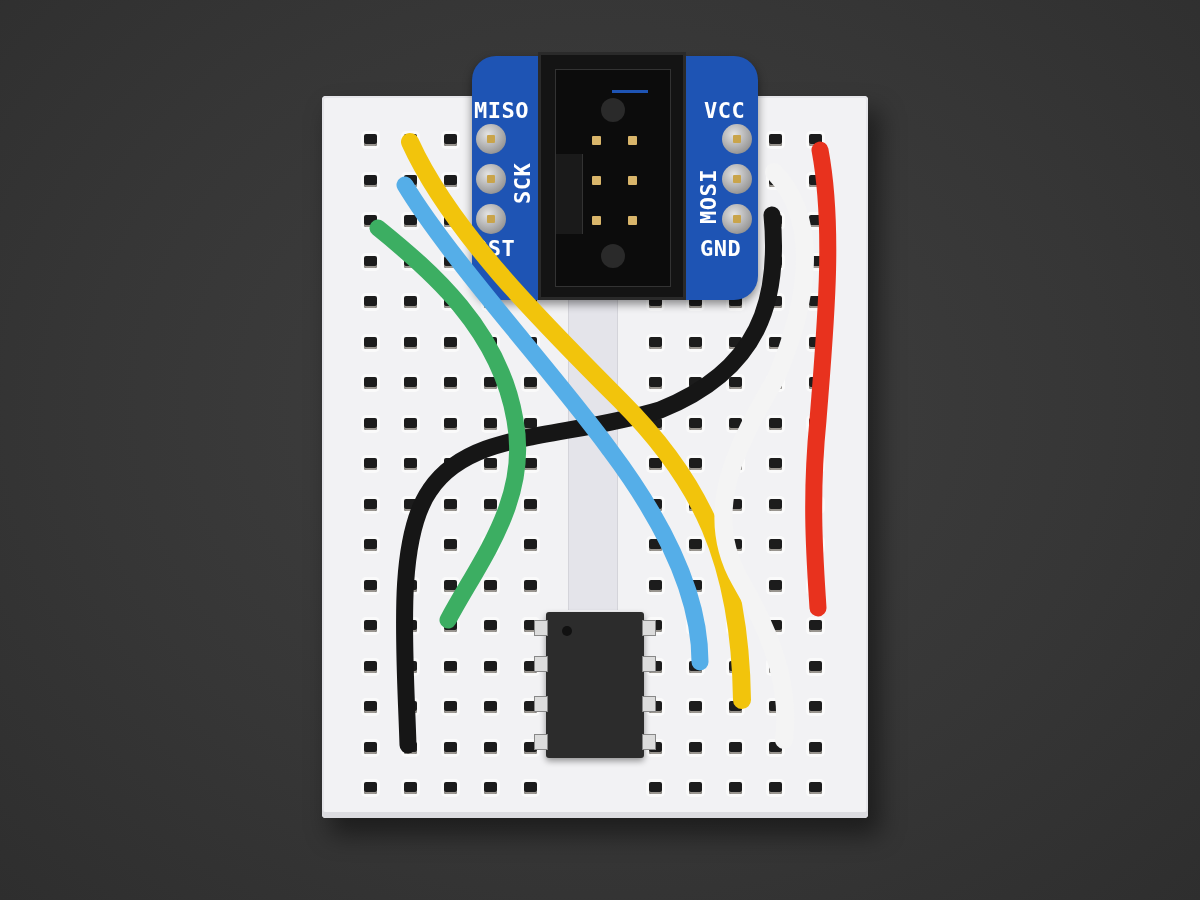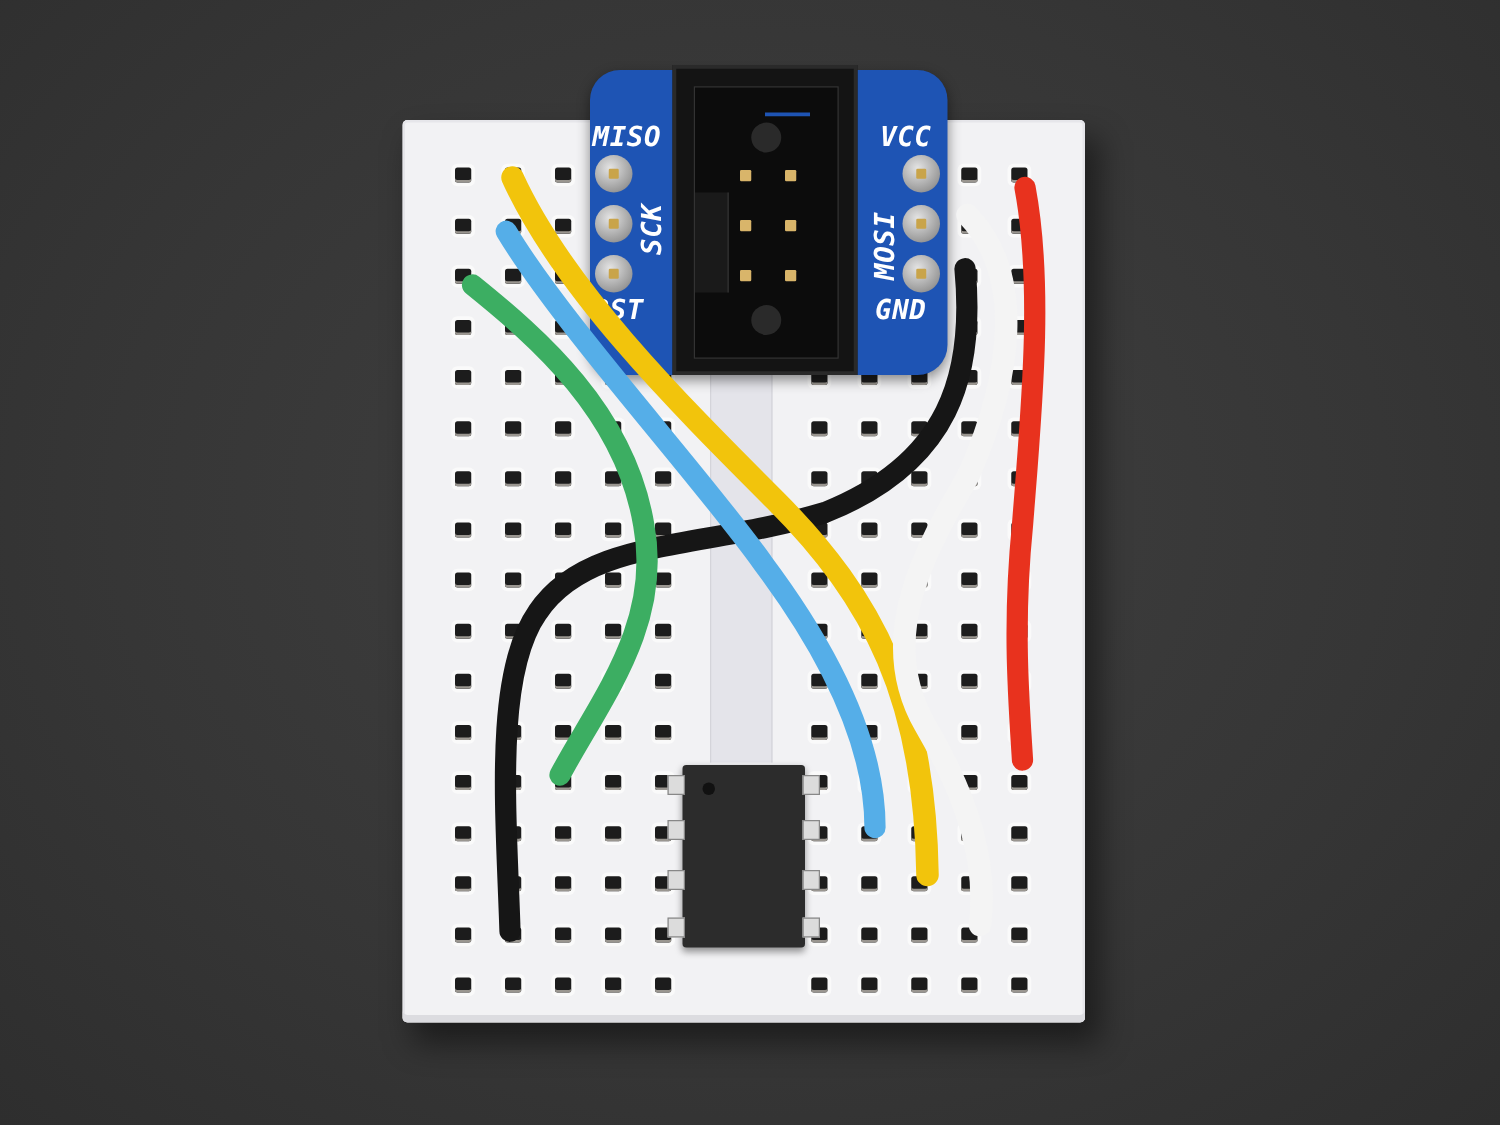--- a/index.html
+++ b/index.html
@@ -2,21 +2,21 @@
 <html><head>
 <meta charset="utf-8">
 <style>
   html, body { margin:0; padding:0; }
   body {
     width:1200px; height:900px; overflow:hidden;
     background: radial-gradient(ellipse at 50% 45%, #404040 0%, #363636 60%, #2e2e2e 100%);
     position:relative;
     font-family: "DejaVu Sans Mono", monospace;
   }
-  .scene { position:absolute; left:0; top:0; width:1200px; height:735px;font-style:italic; }
+  .scene { position:absolute; left:0; top:0; width:1200px; height:735px; }
   .shadow {
     position:absolute; left:330px; top:110px; width:550px; height:725px;
     background: rgba(0,0,0,0.45); filter: blur(12px); border-radius:6px;
   }
   .breadboard {
     position:absolute; left:322px; top:96px; width:546px; height:722px;
     background:#f2f2f4; border-radius:4px;
     box-shadow: inset 0 -6px 0 #dcdce0, inset 0 0 0 2px #e6e6ea;
   }
   .channel {

